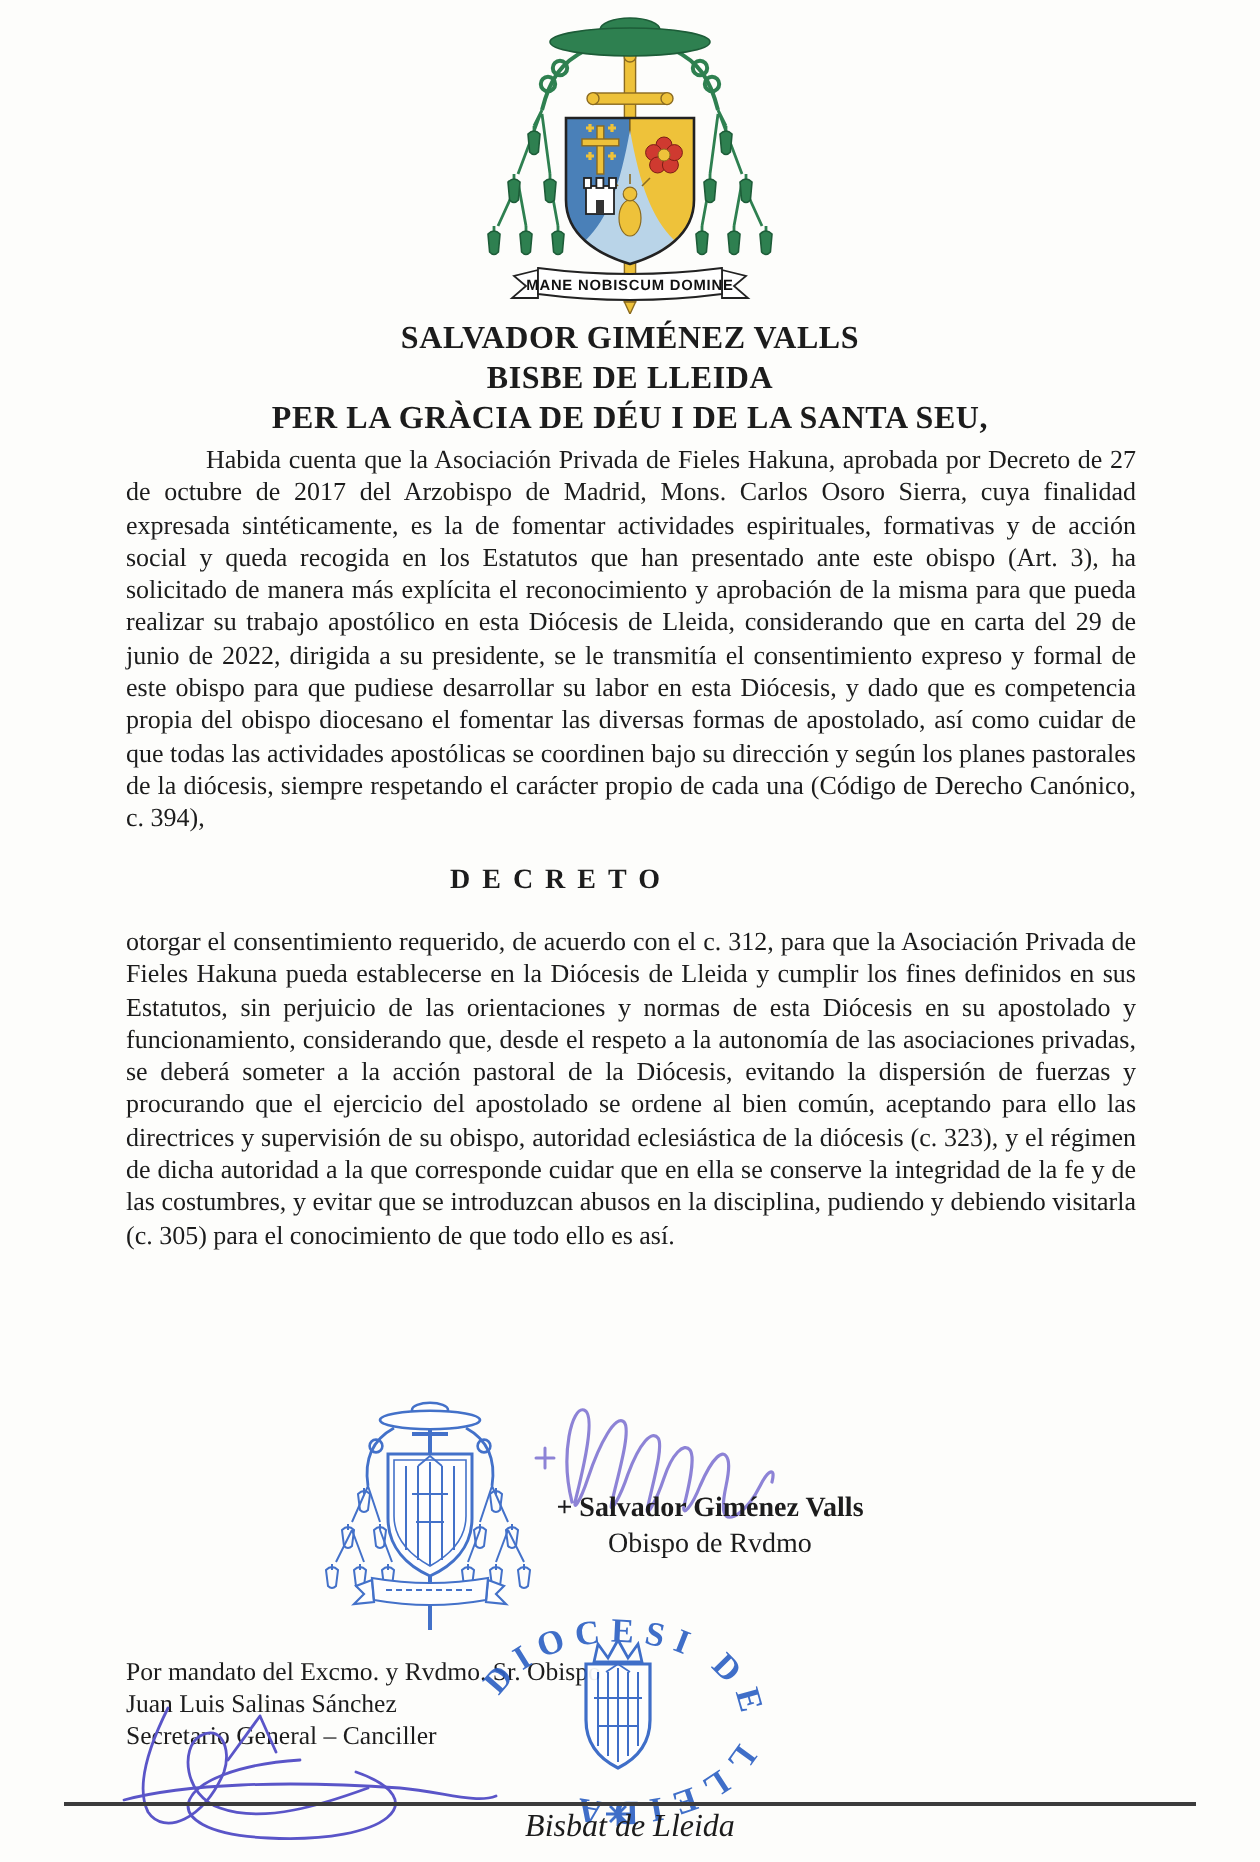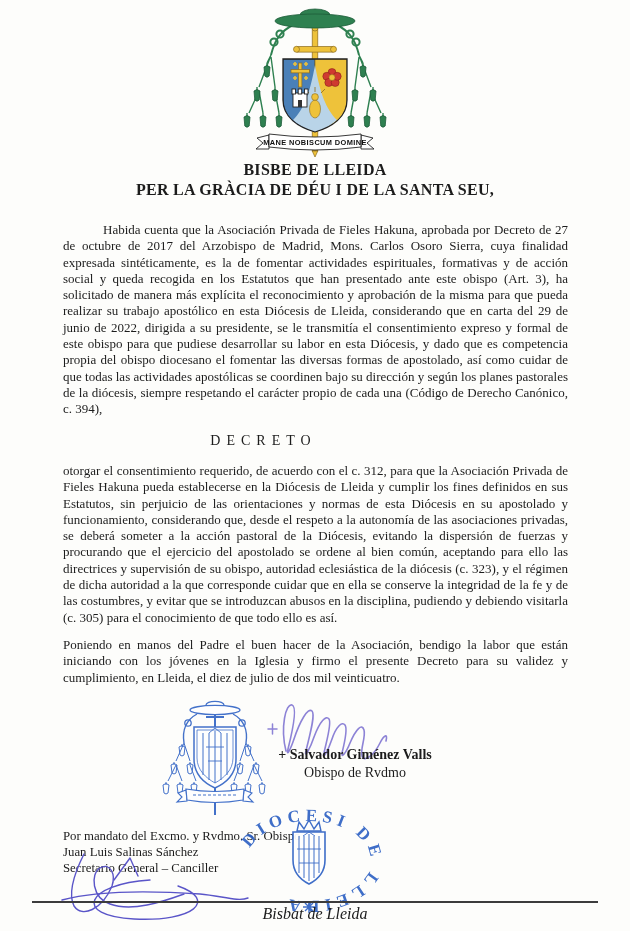--- a/index.html
+++ b/index.html
@@ -11,22 +11,22 @@
     font-family:"Liberation Serif", serif;
     color:var(--ink,#1c1c1c);
     overflow:hidden;
   }
   .abs{position:absolute;}
   .title-block{top:160px;left:0;width:630px;text-align:center;
     font-weight:bold;font-size:16px;line-height:20px;letter-spacing:.3px;}
   .body-par{left:63px;width:505px;text-align:justify;
     font-size:13px;line-height:16.3px;}
   .indent{text-indent:40px;}
-  .decree-head{top:433px;left:0;width:527px;text-align:center;
-    font-weight:normal;font-size:14px;letter-spacing:6px;}
+  .decree-head{top:433px;left:17px;width:527px;text-align:center;
+    font-weight:bold;font-size:14px;letter-spacing:6px;}
   .sig-name{top:746px;left:255px;width:200px;text-align:center;
     font-size:14px;line-height:18px;}
   .sig-name .n{font-weight:bold;}
   .mandate{top:829px;left:63px;font-size:12.8px;line-height:15.8px;}
   .footer-line{top:901px;left:32px;width:566px;border-top:2px solid #3c3c3c;height:0;}
   .footer-text{top:905px;left:0;width:630px;text-align:center;
     font-style:italic;font-size:16px;}
   
   .c-green{fill:var(--galero-green);stroke:var(--green-dark);stroke-width:.8;}
   .s-green{stroke:var(--galero-green);fill:none;}
@@ -135,31 +135,31 @@
 
     <g>
       <path class="c-white" d="M40,130 L28,133 L34,138 L27,144 L40,144 Z"></path>
       <path class="c-white" d="M132,130 L144,133 L138,138 L145,144 L132,144 Z"></path>
       <path class="c-white" d="M40,129 Q86,135 132,129 L132,142 Q86,148 40,142 Z"></path>
       <text class="motto-text" x="86" y="140" text-anchor="middle">MANE NOBISCUM DOMINE</text>
     </g>
   </svg>
 
   <div class="abs title-block">
+    <div>SALVADOR GIMÉNEZ VALLS</div>
     <div>BISBE DE LLEIDA</div>
     <div>PER LA GRÀCIA DE DÉU I DE LA SANTA SEU,</div>
   </div>
 
   <p class="abs body-par indent" style="top:222px;margin:0;">Habida cuenta que la Asociación Privada de Fieles Hakuna, aprobada por Decreto de 27 de octubre de 2017 del Arzobispo de Madrid, Mons. Carlos Osoro Sierra, cuya finalidad expresada sintéticamente, es la de fomentar actividades espirituales, formativas y de acción social y queda recogida en los Estatutos que han presentado ante este obispo (Art. 3), ha solicitado de manera más explícita el reconocimiento y aprobación de la misma para que pueda realizar su trabajo apostólico en esta Diócesis de Lleida, considerando que en carta del 29 de junio de 2022, dirigida a su presidente, se le transmitía el consentimiento expreso y formal de este obispo para que pudiese desarrollar su labor en esta Diócesis, y dado que es competencia propia del obispo diocesano el fomentar las diversas formas de apostolado, así como cuidar de que todas las actividades apostólicas se coordinen bajo su dirección y según los planes pastorales de la diócesis, siempre respetando el carácter propio de cada una (Código de Derecho Canónico, c. 394),</p>
 
   <div class="abs decree-head">DECRETO</div>
 
   <p class="abs body-par" style="top:463px;margin:0;">otorgar el consentimiento requerido, de acuerdo con el c. 312, para que la Asociación Privada de Fieles Hakuna pueda establecerse en la Diócesis de Lleida y cumplir los fines definidos en sus Estatutos, sin perjuicio de las orientaciones y normas de esta Diócesis en su apostolado y funcionamiento, considerando que, desde el respeto a la autonomía de las asociaciones privadas, se deberá someter a la acción pastoral de la Diócesis, evitando la dispersión de fuerzas y procurando que el ejercicio del apostolado se ordene al bien común, aceptando para ello las directrices y supervisión de su obispo, autoridad eclesiástica de la diócesis (c. 323), y el régimen de dicha autoridad a la que corresponde cuidar que en ella se conserve la integridad de la fe y de las costumbres, y evitar que se introduzcan abusos en la disciplina, pudiendo y debiendo visitarla (c. 305) para el conocimiento de que todo ello es así.</p>
 
-  <p class="abs body-par" style="top:637px;margin:0;">Poniendo en manos del Padre el buen hacer de la Asociación, bendigo la labor que están iniciando con los jóvenes en la Iglesia y firmo el presente Decreto para su validez y cumplimiento, en Lleida, el diez de julio de dos mil veinticuatro.</p>
 
   <svg class="abs" style="left:156px;top:697px;" width="118" height="122" viewBox="0 0 118 122">
     <defs>
       <g id="btassel">
         <path class="b-line" stroke-width="1" d="M0,-3 L0,0 M-3,0 Q0,-3 3,0 L2,8 Q0,10 -2,8 Z"></path>
       </g>
     </defs>
     <g opacity="0.9">
       <line class="b-line" stroke-width="2" x1="59" y1="5" x2="59" y2="118"></line>
       <line class="b-line" stroke-width="2" x1="50" y1="20" x2="68" y2="20"></line>

